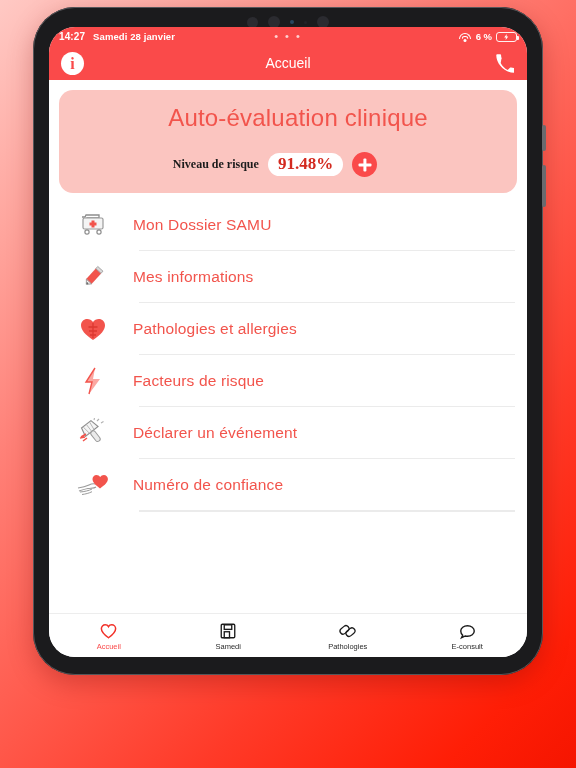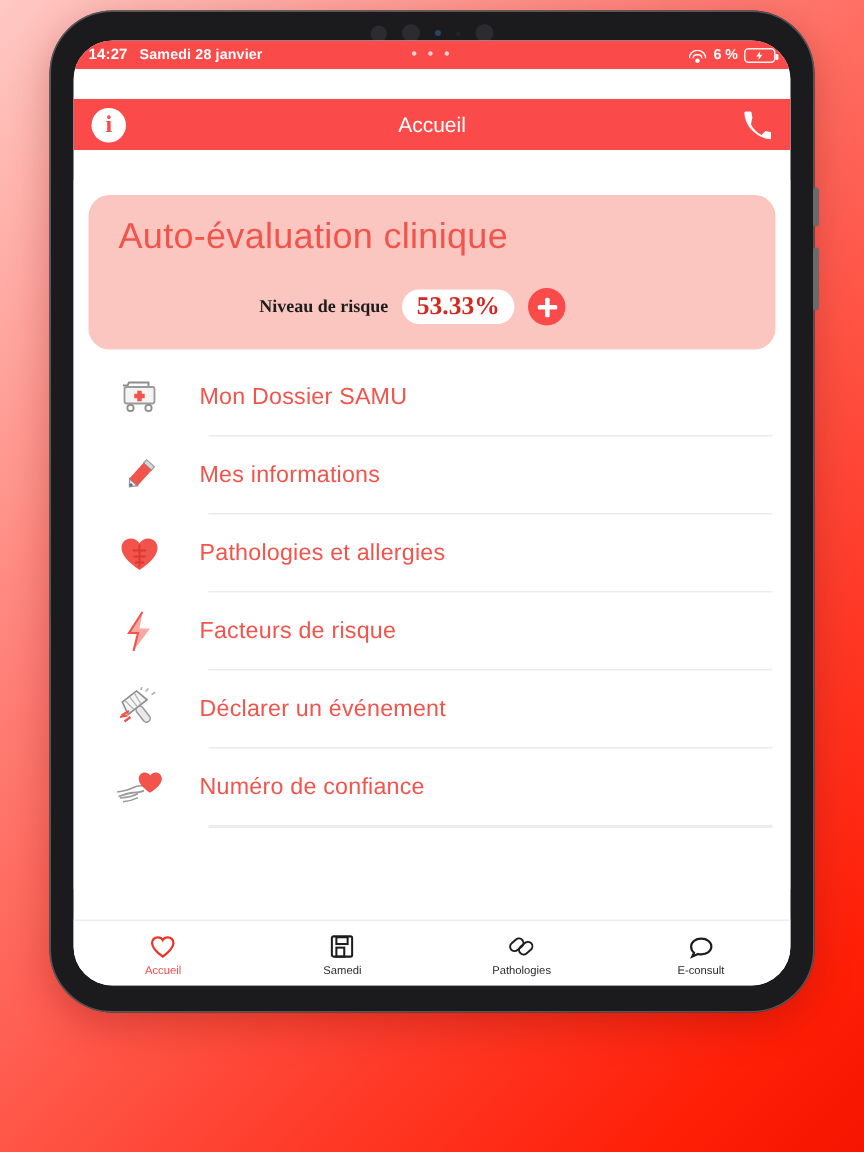--- a/index.html
+++ b/index.html
@@ -77,21 +77,20 @@
     position: absolute;
     left: 16px;
     top: 20px;
     width: 478px;
     height: 630px;
     border-radius: 26px;
     overflow: hidden;
     background: #ffffff;
     display: flex;
     flex-direction: column;
-    gap: 20px;
   }
 
   
   .statusbar {
     height: 19px;
     background: #fa4a4a;
     color: #ffffff;
     font-size: 10px;
     display: flex;
     align-items: center;
@@ -161,20 +160,21 @@
   
   .appbody { flex: 1 1 auto; background: #fff; overflow: hidden; position: relative; }
 
   
   .risk-card {
     margin: 10px 10px 0 10px;
     background: #fbc5c0;
     border-radius: 14px;
     padding: 14px 0 12px 0;
     height: 103px;
+    text-align: center;
   }
   .risk-title {
     color: #f2544c;
     font-size: 24px;
     font-weight: normal;
     padding-left: 20px;
     letter-spacing: .2px;
   }
   .risk-row {
     display: flex; align-items: center; justify-content: center;
@@ -281,21 +281,21 @@
           </svg>
       </div>
     </div>
 
     <div class="appbody">
 
       <div class="risk-card">
         <div class="risk-title">Auto-évaluation clinique</div>
         <div class="risk-row">
           <span class="risk-label">Niveau de risque</span>
-          <span class="risk-pill">53.33%</span>
+          <span class="risk-pill">91.48%</span>
           <span class="plus-btn"></span>
         </div>
       </div>
 
       <div class="menu">
 
         <div class="menu-item">
           <span class="menu-icon">
             <svg width="30" height="28" viewBox="0 0 30 28">
               <path d="M4 6h3l1-2h13v3H9v9h16" fill="none" stroke="#8d8d8d" stroke-width="1.3"></path>

